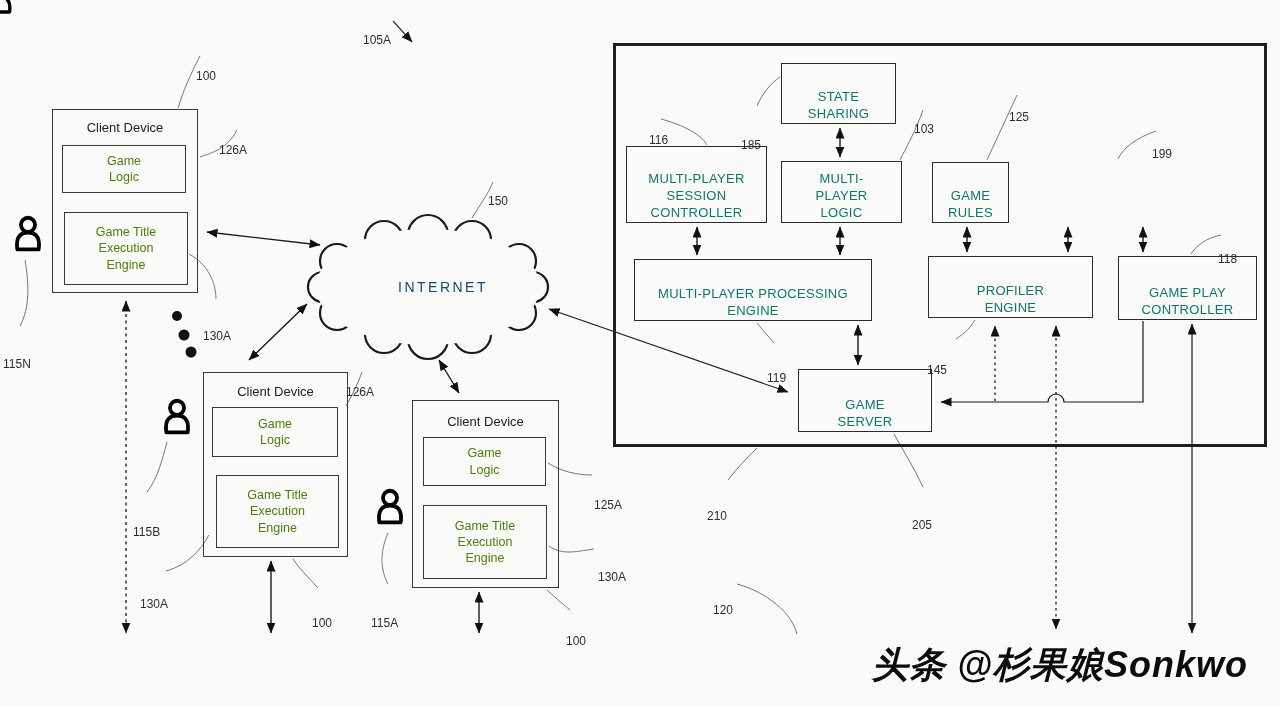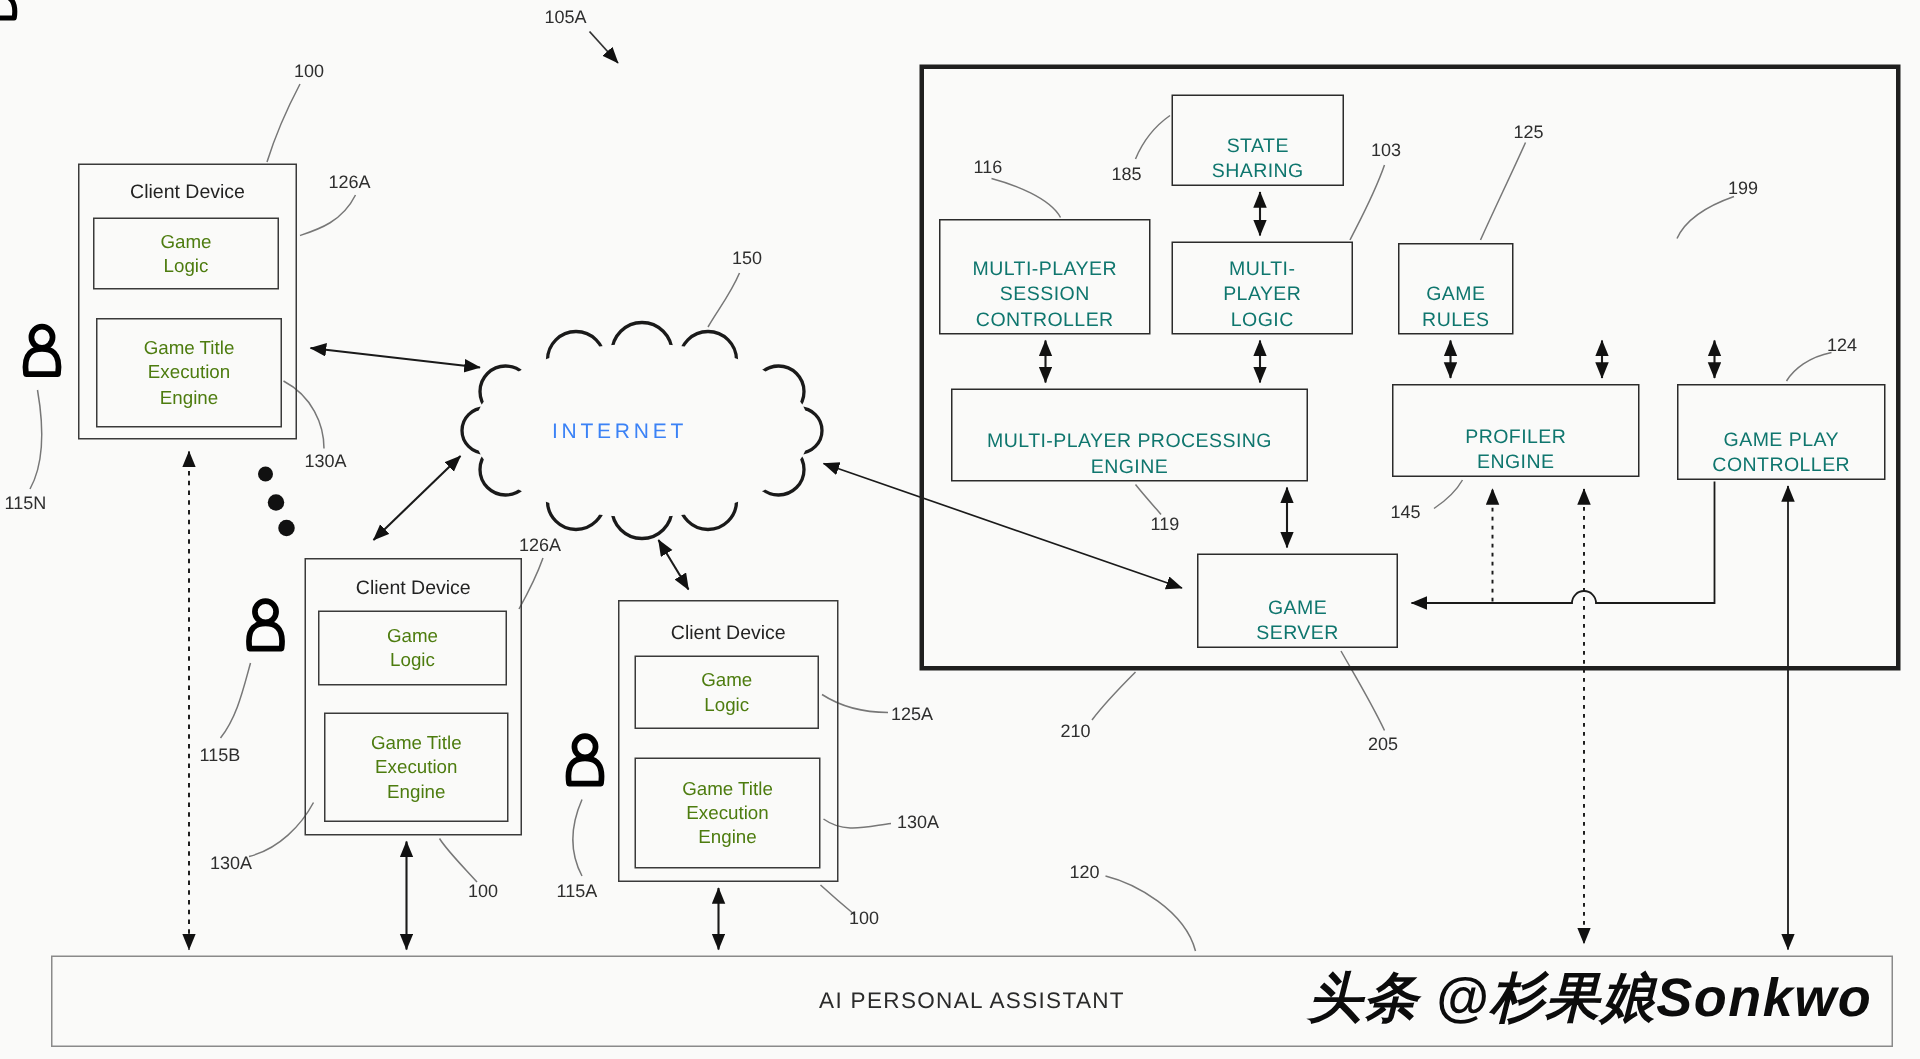--- a/index.html
+++ b/index.html
@@ -9,23 +9,23 @@
   }
   svg{position:absolute;left:0;top:0;}
   .box{position:absolute;display:flex;align-items:center;justify-content:center;
        text-align:center;box-sizing:border-box;}
   .srv{border:1.5px solid #2b2b2b;font-size:13px;line-height:1.3;letter-spacing:.3px;color:#0f766e;align-items:flex-end;}
   .server-frame{position:absolute;border:3px solid #1f1f1f;box-sizing:border-box;}
   .cd-outer{position:absolute;border:1.4px solid #3a3a3a;box-sizing:border-box;}
   .cd-title{position:absolute;width:100%;text-align:center;font-size:13px;color:#222;}
   .cd-inner{border:1.3px solid #3a3a3a;font-size:12.5px;line-height:1.3;color:#4d7c0f;}
   .t{display:inline-block;}
-  .ref{position:absolute;font-size:12px;color:#2e2e2e;white-space:nowrap;}
+  .ref{position:absolute;font-size:12px;color:#2e2e2e;white-space:nowrap;margin-top:29px;}
   .assistant-bar{border:1px solid #8a8a8a;font-size:15px;letter-spacing:.9px;color:#2a2a2a;}
-  .internet-label{position:absolute;font-size:14px;letter-spacing:2.5px;color:#3b82f6;text-align:left;}
+  .internet-label{position:absolute;font-size:14px;letter-spacing:2.5px;color:#0c4a6e;text-align:right;}
   .watermark{
     position:absolute;font-size:36px;font-weight:bold;color:#0c0c0c;white-space:nowrap;
     letter-spacing:1px;text-shadow:0 0 2px #fff,0 0 2px #fff;font-style:italic;
   }
 </style>
 </head>
 <body>
 
 <div id="stage">
 
@@ -175,23 +175,20 @@
   <div class="box srv" style="left:928px;top:256px;width:165px;height:62px">
     <span class="t" style="max-width:92px">PROFILER ENGINE</span>
   </div>
   <div class="box srv" style="left:1118px;top:256px;width:139px;height:64px">
     <span class="t" style="max-width:112px">GAME PLAY CONTROLLER</span>
   </div>
   <div class="box srv" style="left:798px;top:369px;width:134px;height:63px">
     <span class="t" style="max-width:70px">GAME SERVER</span>
   </div>
 
-  <div class="box assistant-bar" style="left:34px;top:637px;width:1228px;height:61px">
-    <span class="t">AI PERSONAL ASSISTANT</span>
-  </div>
 
   <div class="watermark" style="left:872px;top:641px">头条 @杉果娘Sonkwo</div>
 
   <div class="ref" style="left:363px;top:4px">105A</div>
   <div class="ref" style="left:196px;top:40px">100</div>
   <div class="ref" style="left:219px;top:114px">126A</div>
   <div class="ref" style="left:203px;top:300px">130A</div>
   <div class="ref" style="left:3px;top:328px">115N</div>
   <div class="ref" style="left:488px;top:165px">150</div>
   <div class="ref" style="left:346px;top:356px">126A</div>
@@ -200,20 +197,20 @@
   <div class="ref" style="left:140px;top:568px">130A</div>
   <div class="ref" style="left:371px;top:587px">115A</div>
   <div class="ref" style="left:594px;top:469px">125A</div>
   <div class="ref" style="left:598px;top:541px">130A</div>
   <div class="ref" style="left:566px;top:605px">100</div>
   <div class="ref" style="left:649px;top:104px">116</div>
   <div class="ref" style="left:741px;top:109px">185</div>
   <div class="ref" style="left:914px;top:93px">103</div>
   <div class="ref" style="left:1009px;top:81px">125</div>
   <div class="ref" style="left:1152px;top:118px">199</div>
-  <div class="ref" style="left:1218px;top:223px">124</div>
+  <div class="ref" style="left:1218px;top:223px">118</div>
   <div class="ref" style="left:767px;top:342px">119</div>
   <div class="ref" style="left:927px;top:334px">145</div>
   <div class="ref" style="left:707px;top:480px">210</div>
   <div class="ref" style="left:912px;top:489px">205</div>
   <div class="ref" style="left:713px;top:574px">120</div>
 
 </div>
 
 </body></html>

